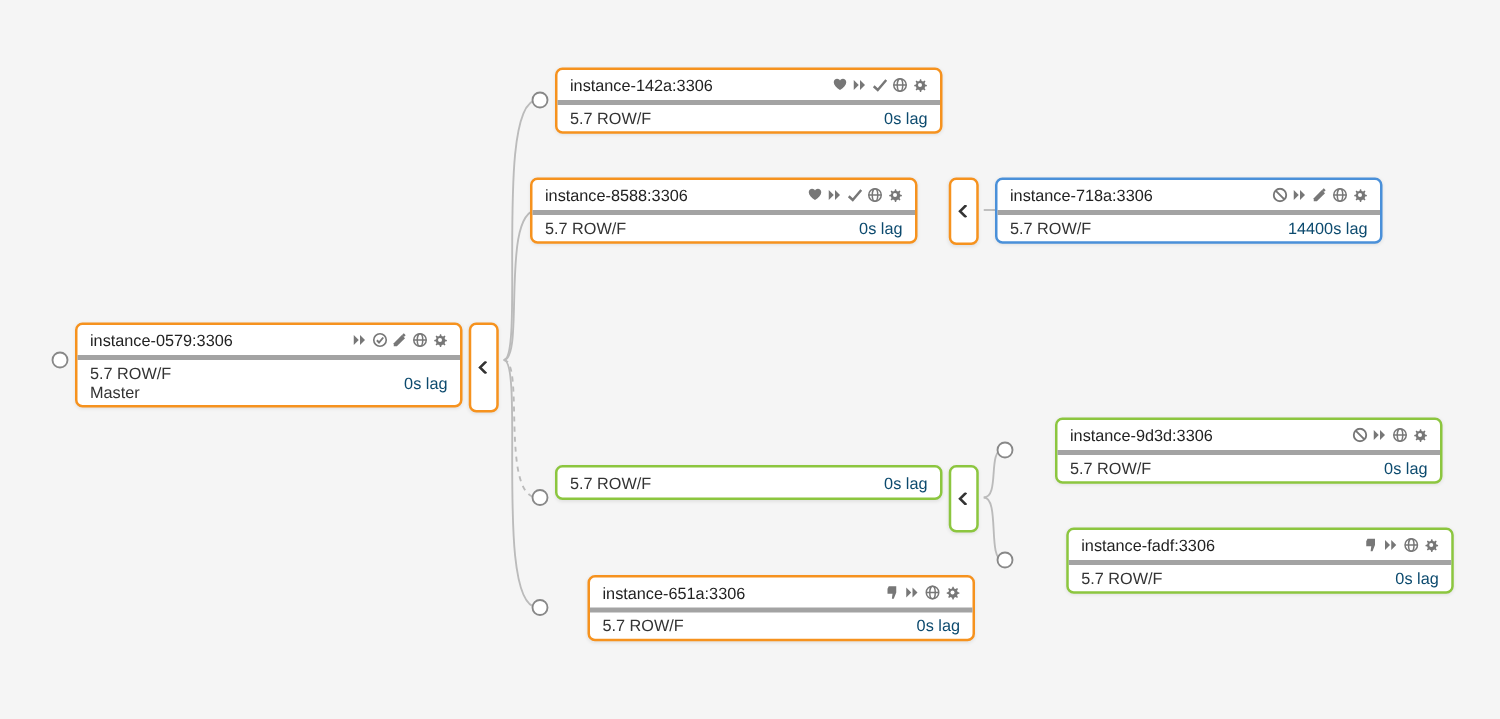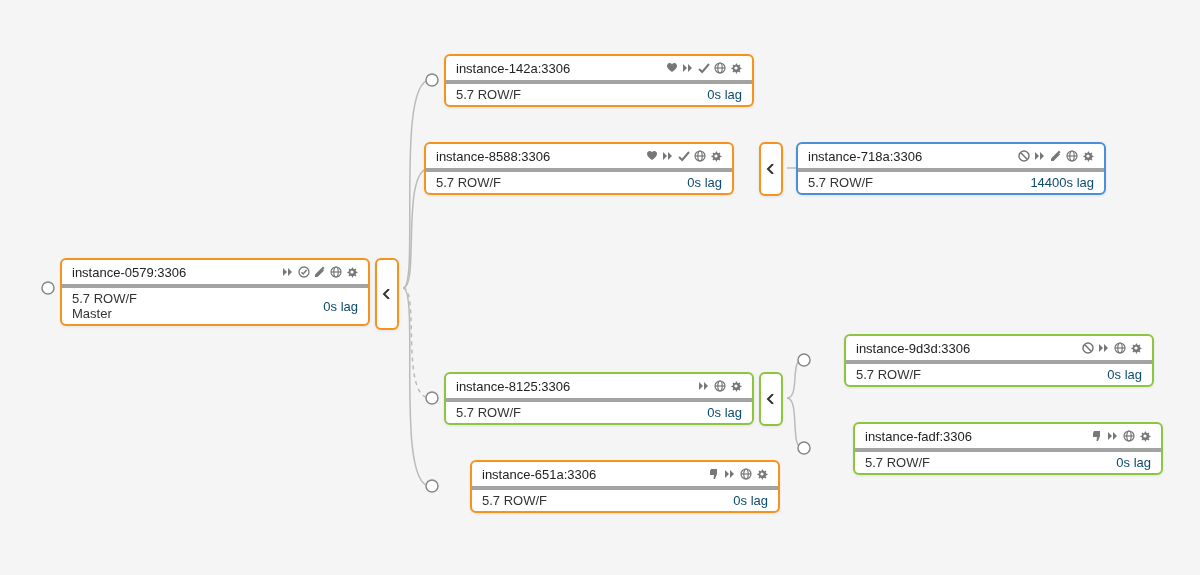--- a/index.html
+++ b/index.html
@@ -276,44 +276,20 @@
       </span>
   </div>
   <div class="row">
     <span>5.7 ROW/F</span>
     <span class="lag">14400s lag</span>
   </div>
 </div>
 
 <div class="node node-green" style="left:444px; top:372px;">
   <div class="row">
-    <span class="title">instance-8125:3306</span>
-    <span class="icons">
-        <span class="clickable">
-          <svg width="12" height="12" viewBox="0 0 12 12" fill="currentColor" stroke="currentColor" stroke-width="0">
-            <path d="M1 2 L5 6 L1 10 Z"></path>
-            <path d="M6 2 L10 6 L6 10 Z"></path>
-          </svg>
-        </span>
-        <span class="clickable">
-          <svg width="12" height="12" viewBox="0 0 12 12" fill="currentColor" stroke="currentColor" stroke-width="0">
-            <circle cx="6" cy="6" r="5" fill="none" stroke-width="1.2"></circle>
-            <ellipse cx="6" cy="6" rx="2.2" ry="5" fill="none" stroke-width="1.2"></ellipse>
-            <line x1="1" y1="6" x2="11" y2="6" stroke-width="1.2"></line>
-          </svg>
-        </span>
-        <span class="clickable">
-          <svg width="12" height="12" viewBox="0 0 12 12" fill="currentColor" stroke="currentColor" stroke-width="0">
-            <path d="M6 1 L7 1 L7.4 2.5 L8.8 3 L10 2.2 L10.8 3 L10 4.2 L10.5 5.6 L12 6 L12 7 L10.5 7.4 L10 8.8 L10.8 10 L10 10.8 L8.8 10 L7.4 10.5 L7 12 L6 12 L5.6 10.5 L4.2 10 L3 10.8 L2.2 10 L3 8.8 L2.5 7.4 L1 7 L1 6 L2.5 5.6 L3 4.2 L2.2 3 L3 2.2 L4.2 3 L5.6 2.5 Z" transform="scale(.92) translate(.5 .5)"></path>
-            <circle cx="6" cy="6" r="1.6" fill="#fff"></circle>
-          </svg>
-        </span>
-      </span>
-  </div>
-  <div class="row">
     <span>5.7 ROW/F</span>
     <span class="lag">0s lag</span>
   </div>
 </div>
 <div class="collapse-tab green clickable" style="left:759px; top:372px; height:54px;">
   <svg width="10" height="10" viewBox="0 0 10 10">
       <path d="M7 0 L2 5 L7 10" fill="none" stroke="#333" stroke-width="2"></path>
     </svg>
 </div>
 

